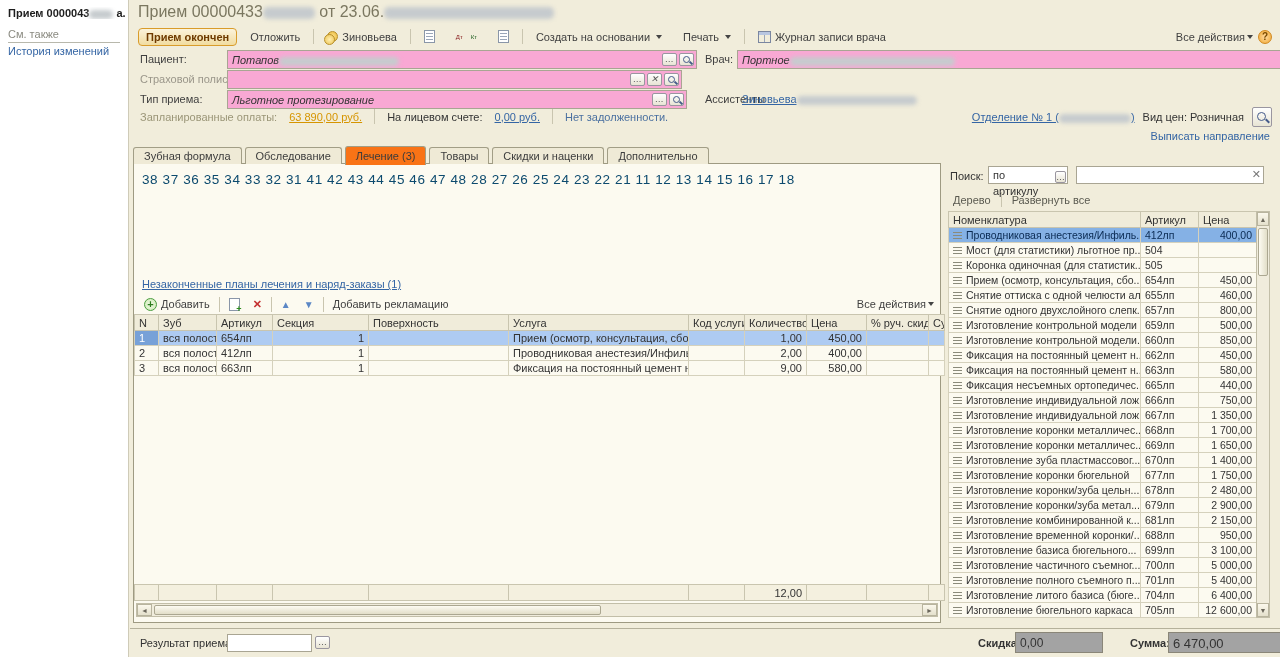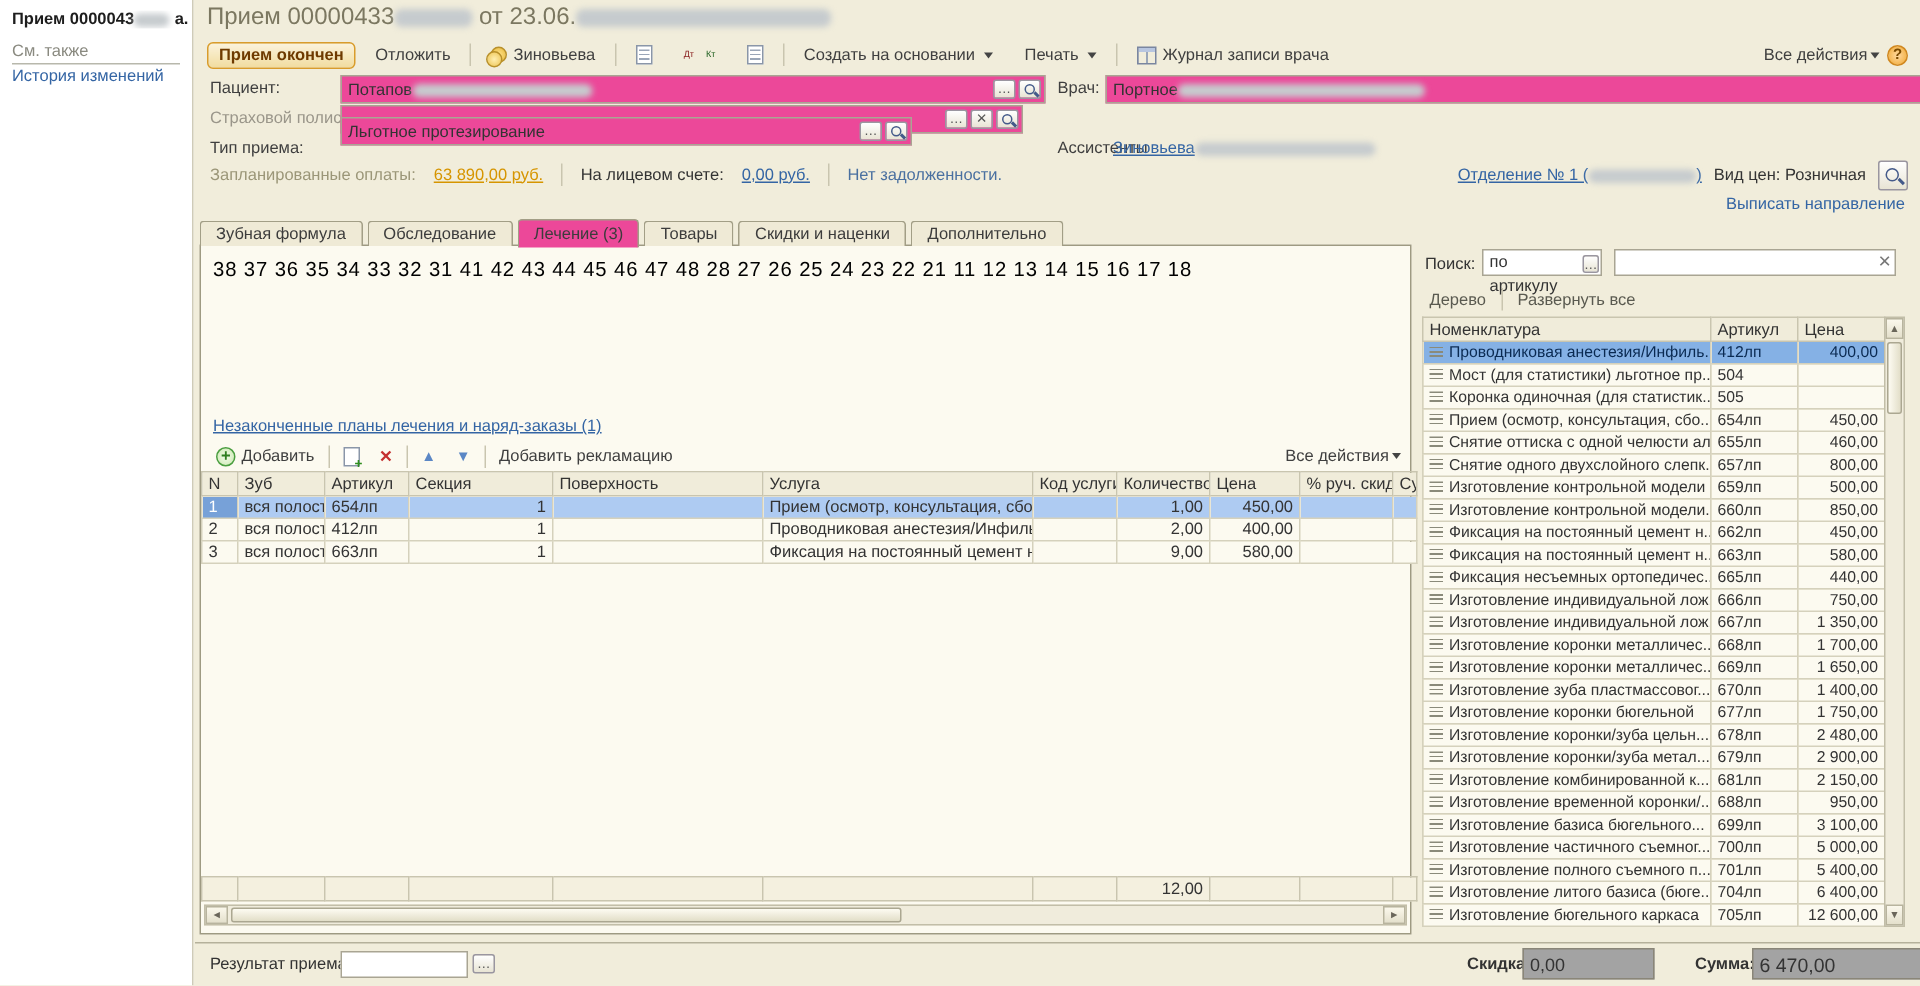--- a/index.html
+++ b/index.html
@@ -38,46 +38,46 @@
   .icon-dtkt .dt { color:#8A2020; } .icon-dtkt .kt { color:#206020; }
   .icon-journal { width:13px; height:12px; border:1px solid #7A86A0; background:
      linear-gradient(#B8C6E0 0 3px, transparent 3px),
      repeating-linear-gradient(90deg, transparent 0 5px, #9AA6B8 5px 6px); }
   .coin { width:11px; height:11px; border-radius:50%; background:radial-gradient(#FFE289,#E8B93B); border:1px solid #B8902A; position:relative; }
   .coin::after { content:""; position:absolute; left:-4px; top:2px; width:9px; height:9px; border-radius:50%; background:radial-gradient(#FFEFB0,#EDC452); border:1px solid #B8902A; }
 
   
   .flabel { position:absolute; color:#3f3f3f; white-space:nowrap; }
   .flabel.dim { color:#9a968a; }
-  .input { position:absolute; background:#ec4899; border:1px solid #A9A593; height:19px; line-height:17px; padding:1px 36px 0 4px; white-space:nowrap; overflow:hidden; }
+  .input { position:absolute; background:#f9a8d4; border:1px solid #A9A593; height:19px; line-height:17px; padding:1px 36px 0 4px; white-space:nowrap; overflow:hidden;font-style:italic; }
   .input .btns { position:absolute; right:2px; top:2px; display:flex; gap:2px; }
   .mini { width:15px; height:13px; border:1px solid #9A96A0; background:linear-gradient(#fff,#E8E4D4); font-size:9px; line-height:11px; text-align:center; color:#555; cursor:pointer; border-radius:2px; }
   .mag { position:relative; width:15px; height:13px; border:1px solid #9A96A0; background:linear-gradient(#fff,#E8E4D4); border-radius:2px; cursor:pointer; }
   .mag::before { content:""; position:absolute; left:3px; top:2px; width:5px; height:5px; border:1px solid #445A8A; border-radius:50%; }
   .mag::after { content:""; position:absolute; left:9px; top:8px; width:4px; height:2px; background:#445A8A; transform:rotate(45deg); }
   .mag.big { width:20px; height:20px; }
   .mag.big::before { left:4px; top:4px; width:7px; height:7px; }
   .mag.big::after { left:12px; top:12px; width:5px; }
   .link { color:#3465A4; cursor:pointer; white-space:nowrap; }
   .link.u { text-decoration:underline; }
   .link.orange { color:#D69500; text-decoration:underline; }
 
   .money-row { position:absolute; left:10px; top:109px; display:flex; align-items:center; gap:12px; }
   .money-row .lab { color:#9B9678; }
   .dept-row { position:absolute; right:8px; top:107px; display:flex; align-items:center; gap:8px; }
   .referral { position:absolute; right:10px; top:130px; }
 
   
   .tabs { position:absolute; left:3px; top:146px; display:flex; align-items:flex-end; height:18px; z-index:3; }
   .tab { height:17px; line-height:16px; padding:0 10px; background:#EFEAD6; border:1px solid #A29E86; border-bottom:none; border-radius:3px 3px 0 0; margin-right:3px; cursor:pointer; color:#3c3c3c; }
-  .tab.active { height:19px; line-height:18px; background:#ec4899; margin-bottom:-1px; z-index:4;text-align:center; }
+  .tab.active { height:19px; line-height:18px; background:#f97316; margin-bottom:-1px; z-index:4;text-align:center; }
 
   
   .panel { position:absolute; left:3px; top:163px; width:808px; height:460px; background:#FCFAF0; border:1px solid #9E9A82; z-index:1; }
-  .teeth { position:absolute; left:8px; top:8px; font-size:13.5px; color:#000000; letter-spacing:0.6px; white-space:nowrap; cursor:pointer; }
+  .teeth { position:absolute; left:8px; top:8px; font-size:13.5px; color:#0c4a6e; letter-spacing:0.6px; white-space:nowrap; cursor:pointer; }
   .unfinished { position:absolute; left:8px; top:114px; }
   .ttoolbar { position:absolute; left:6px; right:6px; top:131px; height:18px; display:flex; align-items:center; gap:5px; }
   .tt-btn { display:inline-flex; align-items:center; gap:4px; color:#3f3f3f; padding:1px 4px; cursor:pointer; white-space:nowrap; }
   .icon-add { width:13px; height:13px; border-radius:50%; border:1px solid #4A9E3F; background:radial-gradient(#F2FBE8,#CBE8B0); color:#2E7D1E; font-weight:bold; font-size:11px; line-height:11px; text-align:center; }
   .icon-copy { width:11px; height:13px; background:#fff; border:1px solid #8A96A8; position:relative; }
   .icon-copy::after { content:"+"; position:absolute; right:-3px; bottom:-4px; color:#2E8D1E; font-weight:bold; font-size:9px; }
   .icon-del { color:#C43030; font-weight:bold; font-size:11px; }
   .icon-move { color:#5B87C5; font-size:10px; }
 
   .svc-table { position:absolute; left:0px; top:150px; width:806px; border-collapse:collapse; table-layout:fixed; }
@@ -204,21 +204,21 @@
   <span class="flabel dim" style="left:10px; top:73px;">Страховой полис:</span>
   <div class="input" style="left:97px; top:70px; width:455px; padding-right:52px;">
     <span class="btns">
         <span class="mini">…</span>
         <span class="mini">✕</span>
         <span class="mag"></span>
       </span>
   </div>
 
   <span class="flabel" style="left:10px; top:93px;">Тип приема:</span>
-  <div class="input" style="left:97px; top:78px; width:381px;">
+  <div class="input" style="left:97px; top:90px; width:460px;">
     <span>Льготное протезирование</span>
     <span class="btns">
         <span class="mini">…</span>
         <span class="mag"></span>
       </span>
   </div>
   <span class="flabel" style="left:575px; top:93px;">Ассистенты</span>
   <span class="link u" style="position:absolute; left:612px; top:93px;"><span>Зиновьева</span><span class="redact" style="width:120px"></span></span>
 
   <div class="money-row">

